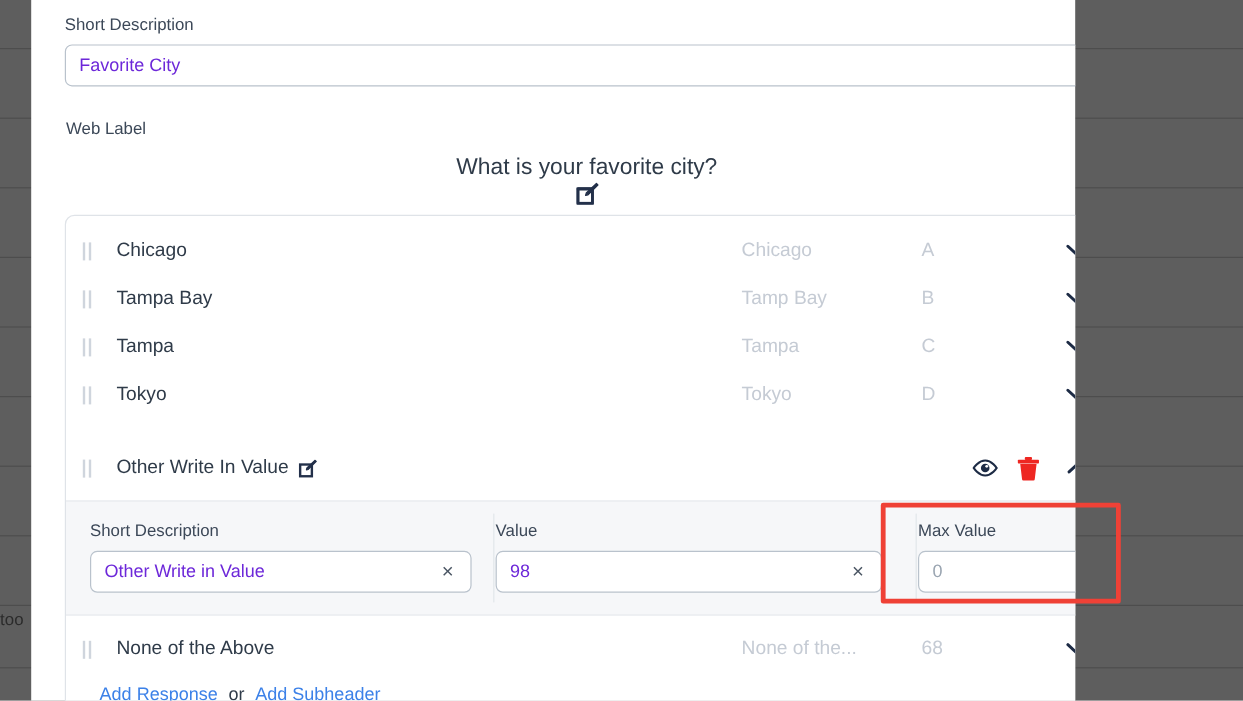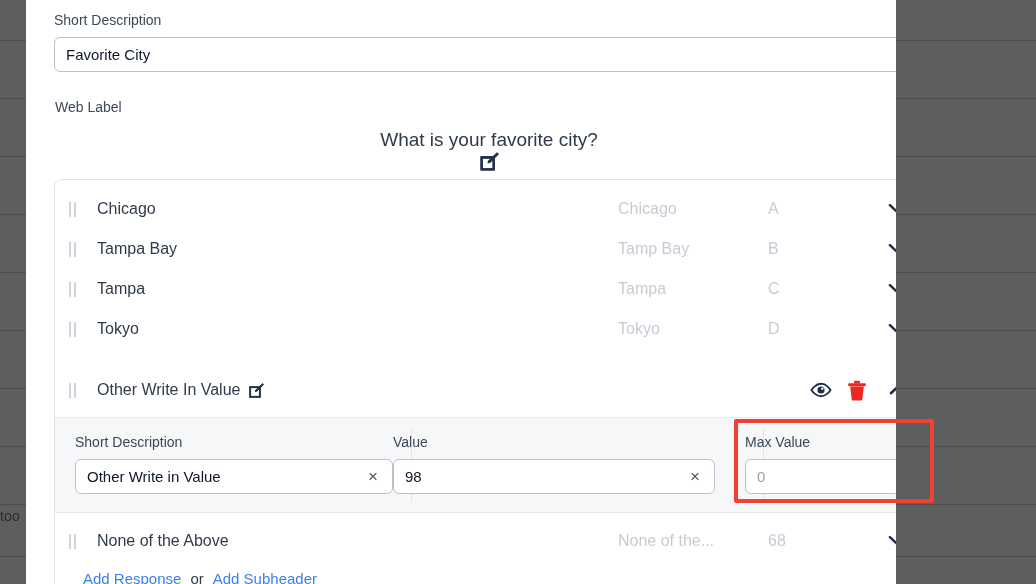--- a/index.html
+++ b/index.html
@@ -78,21 +78,21 @@
     position: absolute;
     left: 11px;
     top: 0;
     height: 33px;
     width: calc(100% - 46px);
     border: 0;
     outline: none;
     background: transparent;
     font-family: "Liberation Sans", sans-serif;
     font-size: 15px;
-    color: #0f172a;
+    color: #6d28d9;
     padding: 0;
   }
   .input-wrap input::placeholder { color: #9aa5b1; }
   .clear-btn {
     position: absolute;
     right: 8px;
     top: 0;
     height: 33px;
     width: 22px;
     display: flex;
@@ -397,21 +397,21 @@
           <div class="detail-field" style="width:340px;">
             <div class="field-label">Short Description</div>
             <div class="input-wrap" style="width:318px;">
               <input type="text" value="Other Write in Value" style="">
               <button class="clear-btn">×</button>
             </div>
           </div>
 
           <div class="detail-sep" style="left:356px;"></div>
 
-          <div class="detail-field" style="width:350px; ">
+          <div class="detail-field" style="width:350px; margin-left:20px;">
             <div class="field-label">Value</div>
             <div class="input-wrap" style="width:322px;">
               <input type="text" value="98" style="">
               <button class="clear-btn">×</button>
             </div>
           </div>
 
           <div class="detail-sep" style="left:708px;"></div>
 
           <div class="detail-field" style="width:180px; margin-left:30px;">

